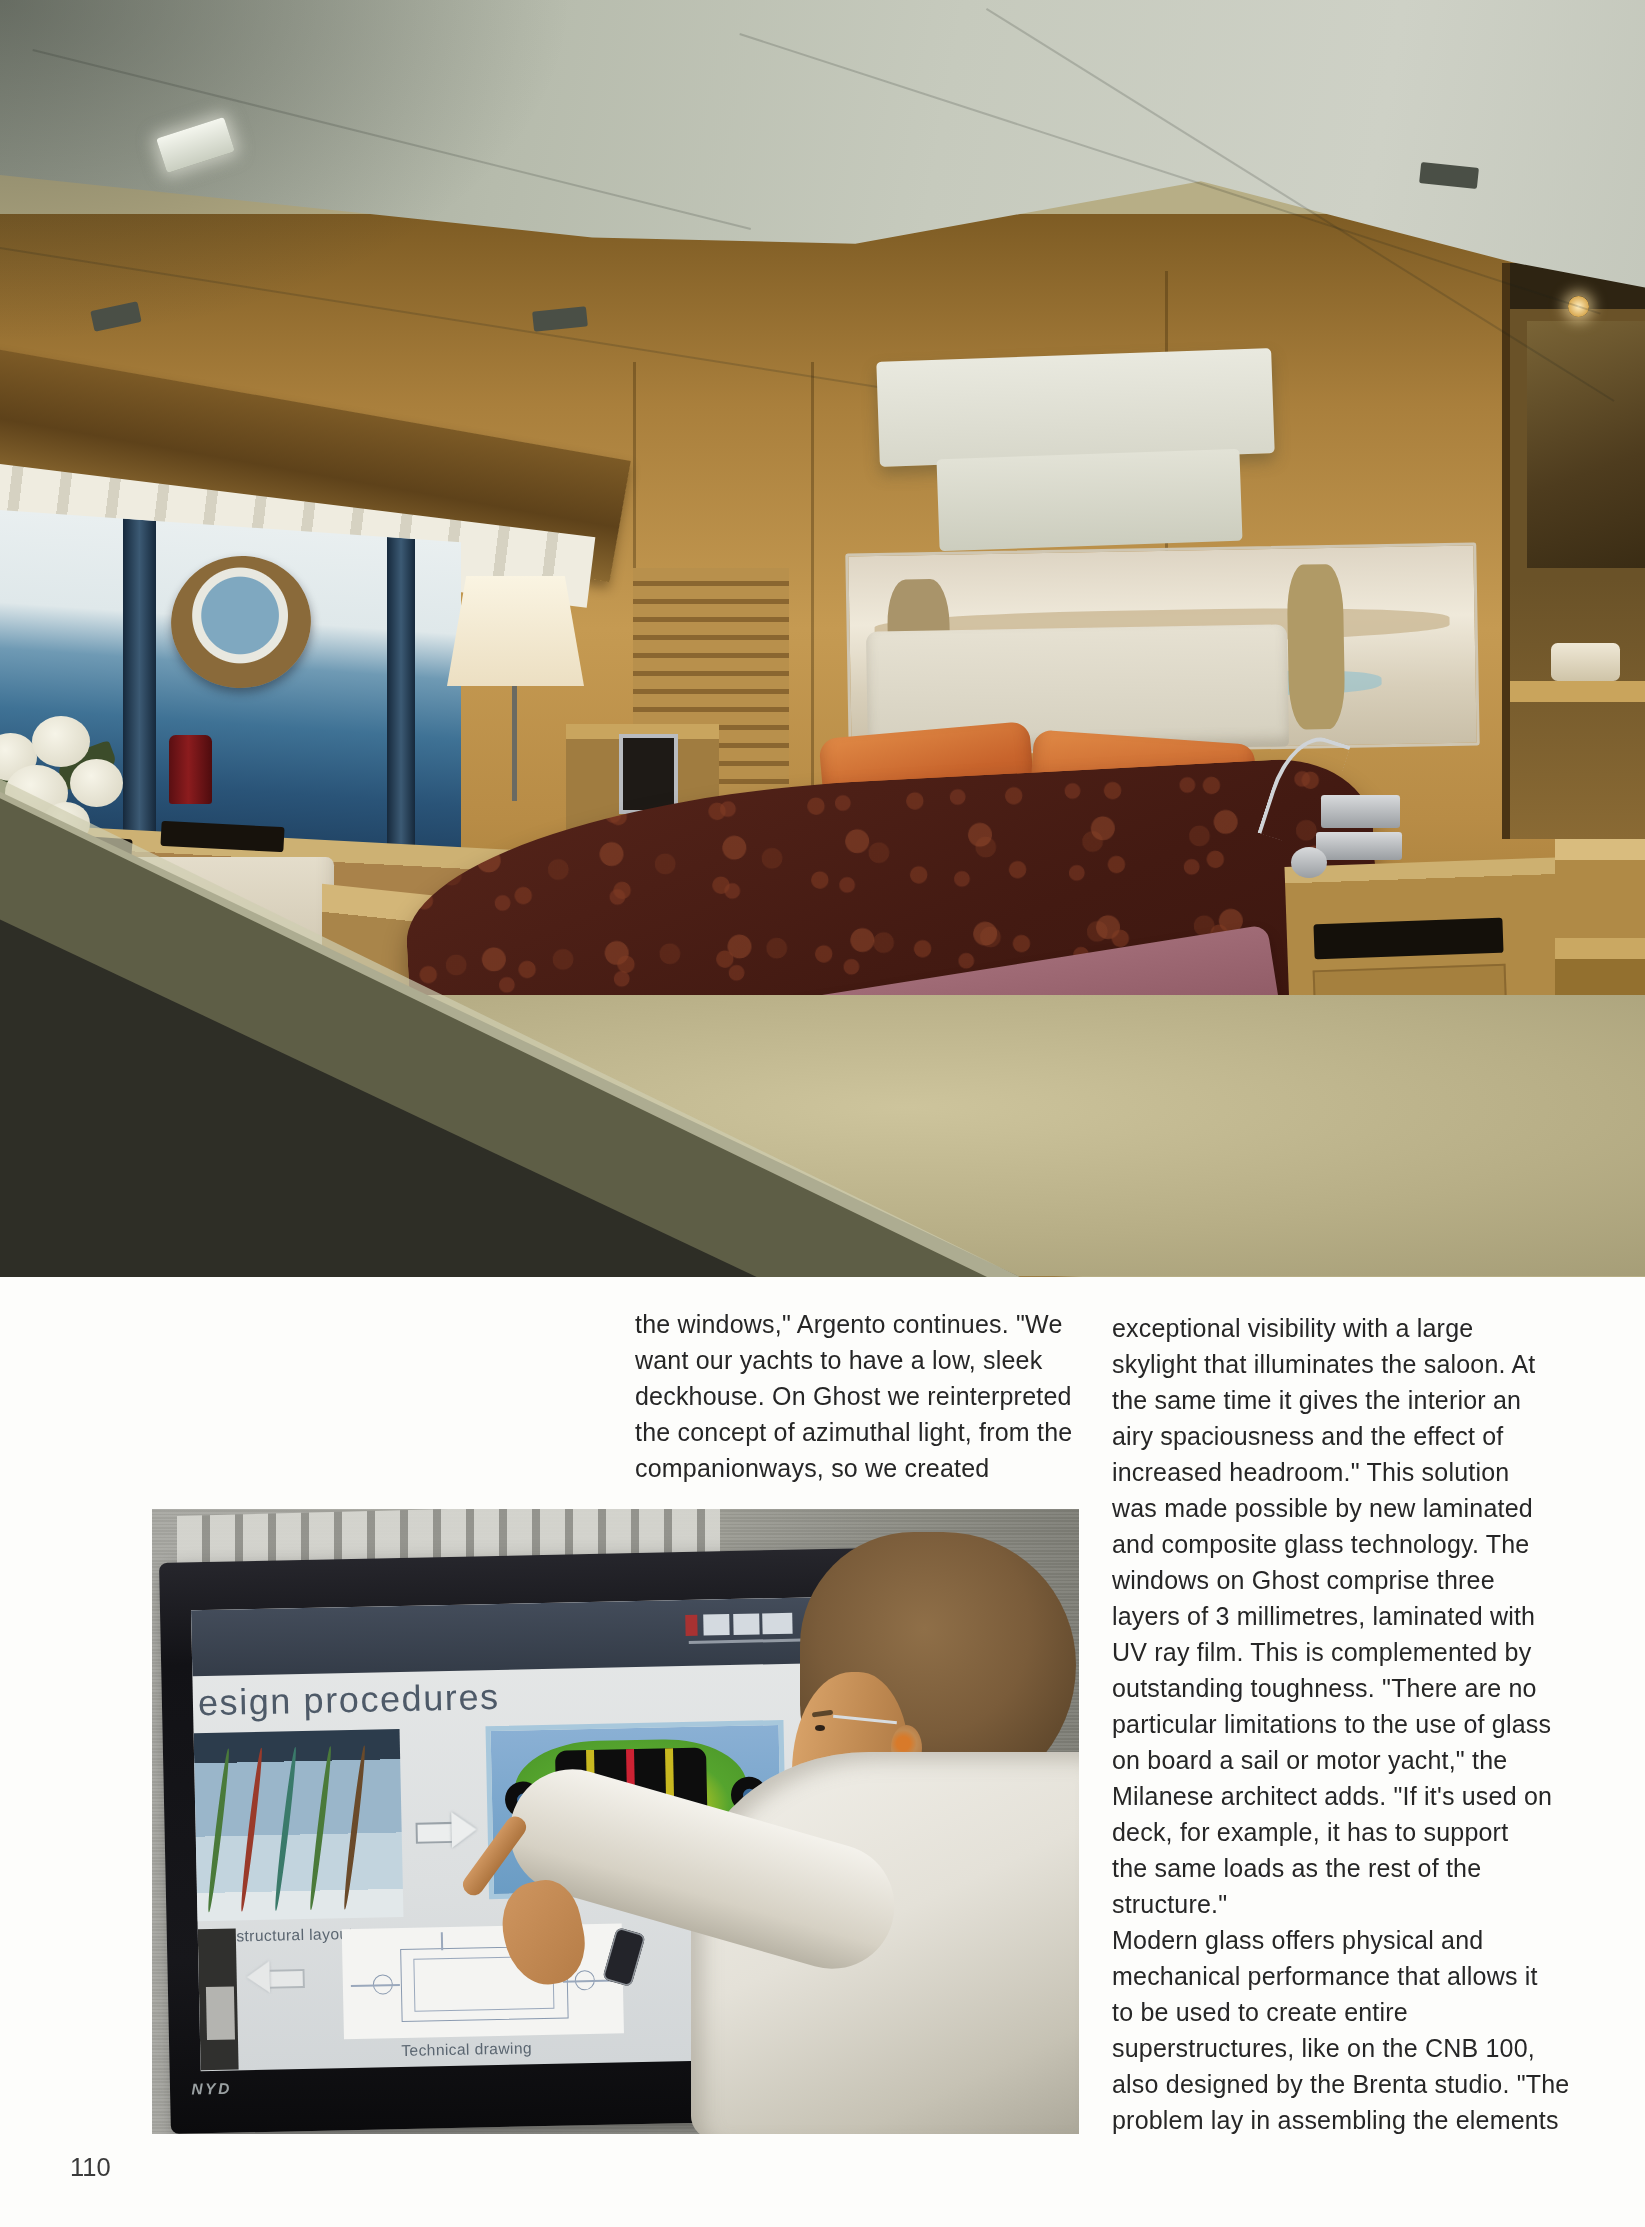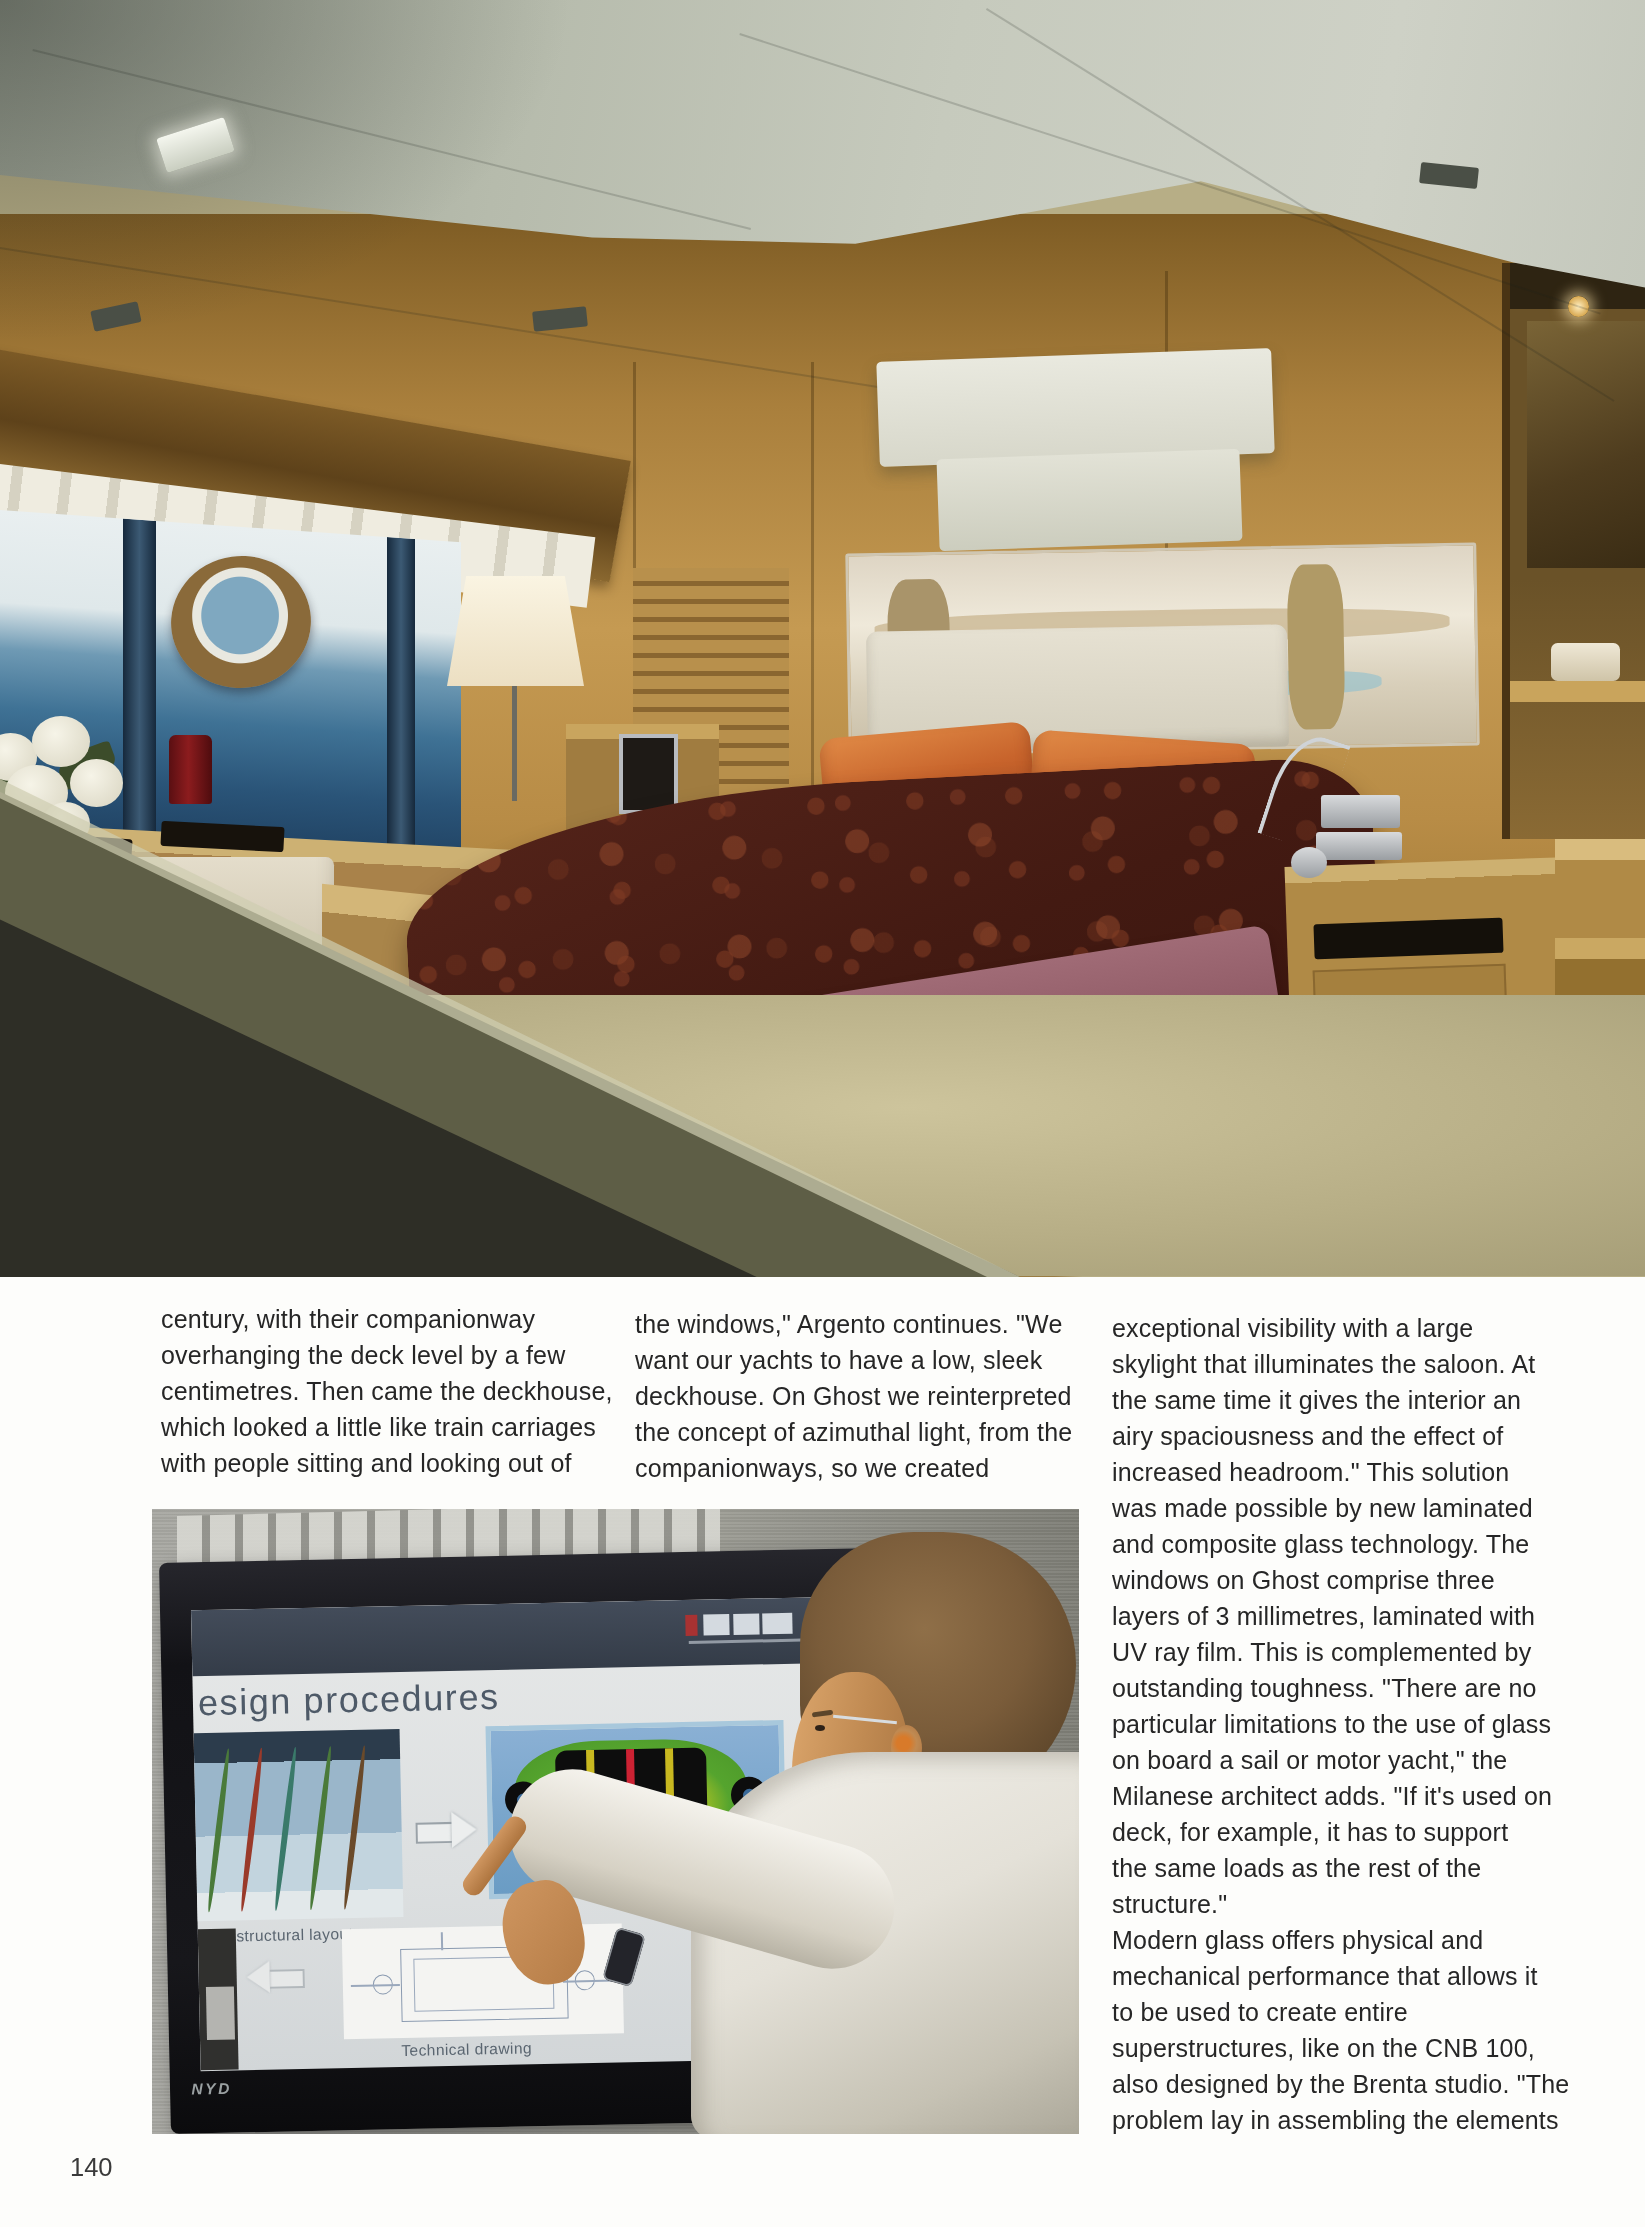--- a/index.html
+++ b/index.html
@@ -300,25 +300,20 @@
     <div class="p1-drawer"></div>
     <div class="p1-gadget" style="left:1398px;top:997px;width:21.4px;height:13px;"></div>
     <div class="p1-steps-r"></div>
 
     <div class="p1-carpet"></div>
     <div class="p1-wedgeA"></div>
     <div class="p1-wedgeline"></div>
     <div class="p1-wedgeB"></div>
   </div>
 
-  <div class="col" style="left:161px;top:1301px;width:461px;">century, with their companionway
-overhanging the deck level by a few
-centimetres. Then came the deckhouse,
-which looked a little like train carriages
-with people sitting and looking out of</div>
   <div class="col" style="left:635px;top:1306px;width:461px;">the windows," Argento continues. "We
 want our yachts to have a low, sleek
 deckhouse. On Ghost we reinterpreted
 the concept of azimuthal light, from the
 companionways, so we created</div>
   <div class="col" style="left:1112px;top:1310px;width:510px;">exceptional visibility with a large
 skylight that illuminates the saloon. At
 the same time it gives the interior an
 airy spaciousness and the effect of
 increased headroom." This solution
@@ -419,15 +414,15 @@
     <div class="p2-ear"></div>
     <div class="p2-mouth"></div>
     <div class="p2-neck"></div>
     <div class="p2-man-shirt"></div>
     <div class="p2-arm"></div>
     <div class="p2-watch"></div>
     <div class="p2-hand"></div>
     <div class="p2-finger"></div>
   </div>
 
-  <div class="page-num">140</div>
+  <div class="page-num">110</div>
 </div>
 
 
 </body></html>

